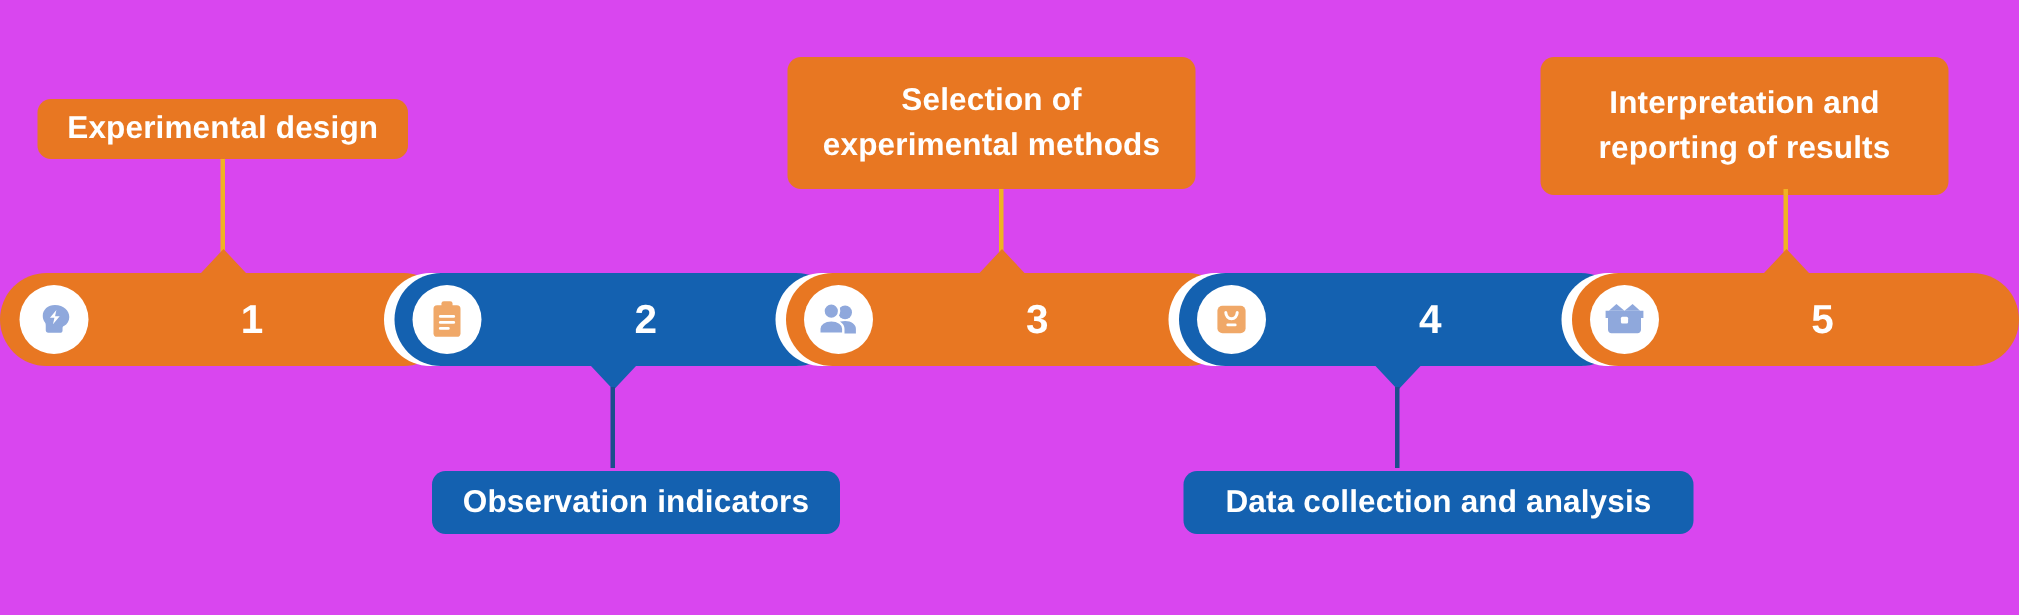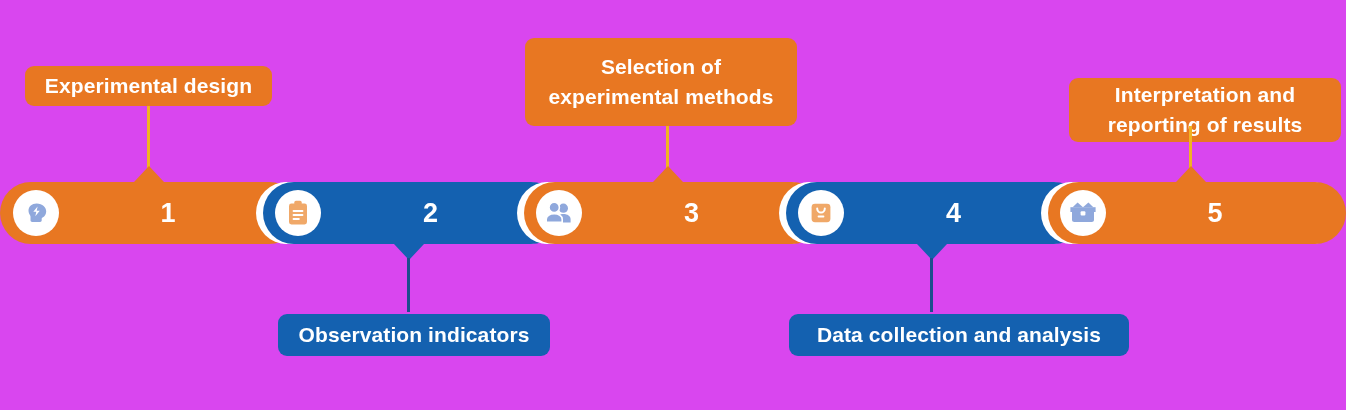--- a/index.html
+++ b/index.html
@@ -123,32 +123,32 @@
 <body>
 
 <div id="stage">
 
   <div class="callout orange" style="left:25px; top:66px; width:247px; height:40px;">Experimental design</div>
   <div class="stem amber" style="left:147px; top:106px; height:62px;"></div>
   <div class="notch up" style="left:134px; top:166px;"></div>
 
   <div class="notch down" style="left:394px; top:244px;"></div>
   <div class="stem navy" style="left:407px; top:258px; height:54px;"></div>
-  <div class="callout blue" style="left:278px; top:314px; width:272px; height:42px;">Observation indicators</div>
+  <div class="callout blue" style="left:288px; top:314px; width:272px; height:42px;">Observation indicators</div>
 
   <div class="callout orange" style="left:525px; top:38px; width:272px; height:88px;text-align:center;">Selection of
 experimental methods</div>
   <div class="stem amber" style="left:666px; top:126px; height:42px;"></div>
   <div class="notch up" style="left:653px; top:166px;"></div>
 
   <div class="notch down" style="left:917px; top:244px;"></div>
   <div class="stem navy" style="left:930px; top:258px; height:54px;"></div>
   <div class="callout blue" style="left:789px; top:314px; width:340px; height:42px;">Data collection and analysis</div>
 
-  <div class="callout orange" style="left:1069px; top:38px; width:272px; height:64px;margin-top:40px;">Interpretation and
+  <div class="callout orange" style="left:1027px; top:38px; width:272px; height:92px;">Interpretation and
 reporting of results</div>
   <div class="stem amber" style="left:1189px; top:126px; height:42px;"></div>
   <div class="notch up" style="left:1176px; top:166px;"></div>
 
   <div id="bar">
 
     <div class="seg orange" style="left:0px; width:300px;">
       <div class="body"></div>
       <div class="num">1</div>
     </div>

